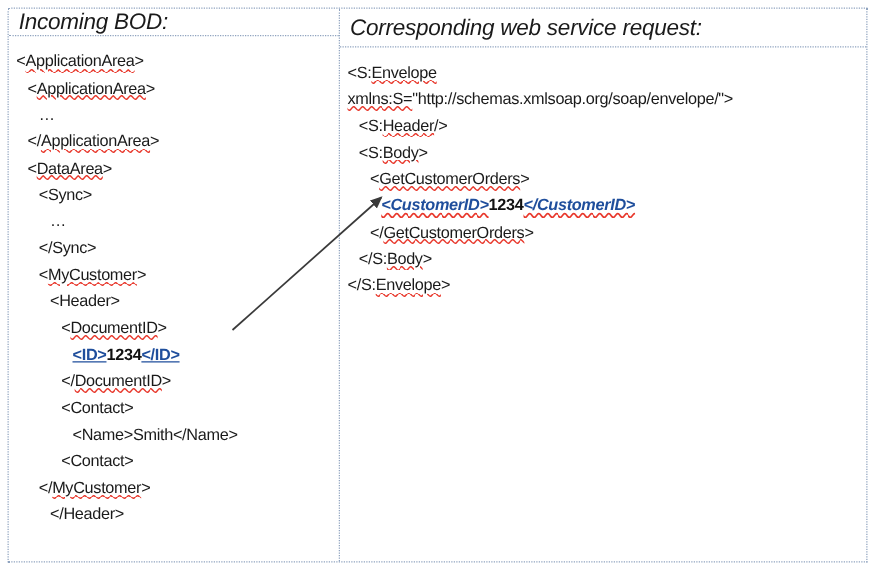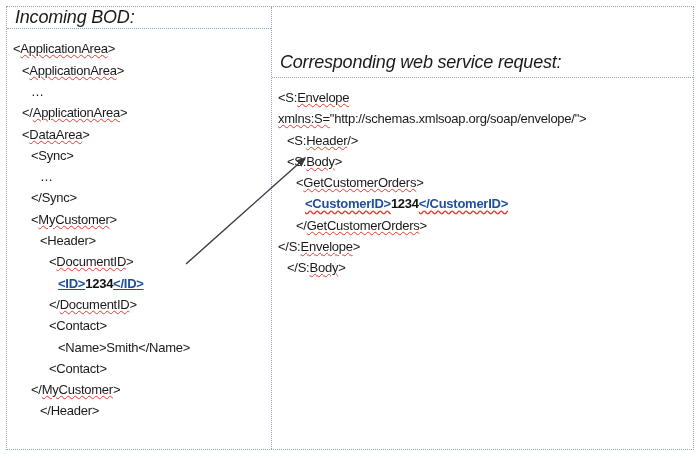--- a/index.html
+++ b/index.html
@@ -35,21 +35,21 @@
     background: #ffffff;
   }
 
   .col {
     box-sizing: border-box;
     display: flex;
     flex-direction: column;
     position: relative;
   }
   .col-left  { width: 265px; border-right: 1px dotted #8fa3bf; }
-  .col-right { width: 421px; margin-top: 40px; }
+  .col-right { width: 421px; }
 
   .col-header {
     box-sizing: border-box;
     height: 31px;
     border-bottom: 1px dotted #8fa3bf;
     display: flex;
     align-items: center;
     padding-left: 8px;
   }
   .col-header .title {
@@ -92,20 +92,21 @@
 
   
   .hl {
     color: #1f4e9c;
     font-weight: bold;
   }
   .hl.sq {
     text-decoration: underline;
     text-decoration-style: wavy;
     text-decoration-color: #e8382c;
+    font-style: italic;
   }
   .hl-plain {
     color: #1f4e9c;
     font-weight: bold;
     text-decoration: underline;
     text-decoration-color: #1f4e9c;
     text-decoration-thickness: 1px;
     text-underline-offset: 1px;
   }
   .bold-black { font-weight: bold; color: #111111; }
@@ -165,22 +166,22 @@
         <span class="title">Corresponding web service request:</span>
       </div>
       <div class="col-body code">
           <div class="ln i0"><span class="seg ">&lt;S:</span><span class="seg sq">Envelope</span></div>
           <div class="ln i0"><span class="seg sq">xmlns:S=</span><span class="seg ">"http://schemas.xmlsoap.org/soap/envelope/"&gt;</span></div>
           <div class="ln i1"><span class="seg ">&lt;S:</span><span class="seg sq">Header</span><span class="seg ">/&gt;</span></div>
           <div class="ln i1"><span class="seg ">&lt;S:</span><span class="seg sq">Body</span><span class="seg ">&gt;</span></div>
           <div class="ln i2"><span class="seg ">&lt;</span><span class="seg sq">GetCustomerOrders</span><span class="seg ">&gt;</span></div>
           <div class="ln i3"><span class="seg hl sq">&lt;CustomerID&gt;</span><span class="seg bold-black">1234</span><span class="seg hl sq">&lt;/CustomerID&gt;</span></div>
           <div class="ln i2"><span class="seg ">&lt;/</span><span class="seg sq">GetCustomerOrders</span><span class="seg ">&gt;</span></div>
+          <div class="ln i1"><span class="seg ">&lt;/S:</span><span class="seg sq">Body</span><span class="seg ">&gt;</span></div>
           <div class="ln i0"><span class="seg ">&lt;/S:</span><span class="seg sq">Envelope</span><span class="seg ">&gt;</span></div>
-          <div class="ln i1"><span class="seg ">&lt;/S:</span><span class="seg sq">Body</span><span class="seg ">&gt;</span></div>
         </div>
     </div>
 
   </div>
 
   <svg class="arrow-layer" viewBox="0 0 700 458" width="700" height="458">
     <defs>
       <marker id="arrowhead" markerWidth="7" markerHeight="7" refX="6" refY="3" orient="auto" markerUnits="strokeWidth">
         <path d="M0,0 L7,3 L0,6 z" fill="#3a3a3a"></path>
       </marker>

